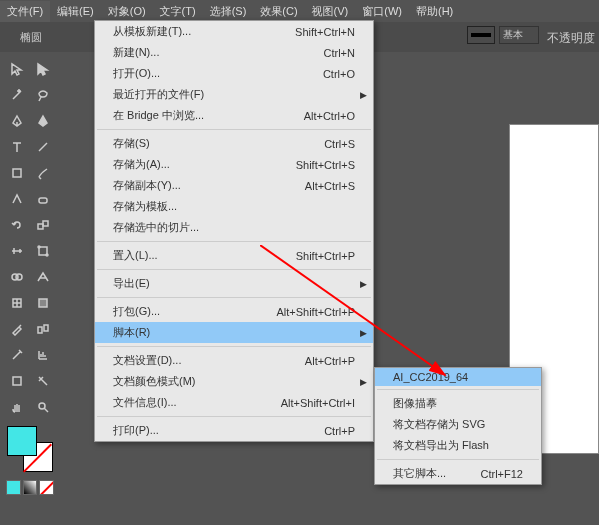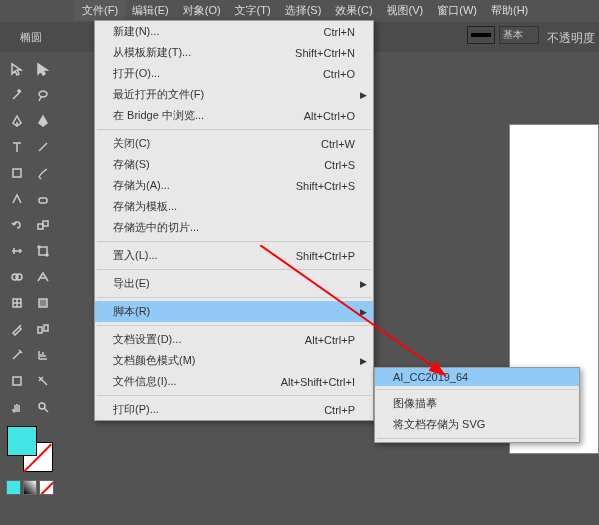--- a/index.html
+++ b/index.html
@@ -1,19 +1,19 @@
 <!DOCTYPE html>
 <html><head>
 <meta charset="utf-8">
 <style>
 *{margin:0;padding:0;box-sizing:border-box;font-family:"Microsoft YaHei",Arial,sans-serif;font-size:11px}
 body{background:#535353;width:599px;height:525px;overflow:hidden;position:relative}
 .titlebar{height:22px;background:#535353;display:flex;align-items:center}
 .ai-logo{width:22px;height:22px;background:#1c0a00;color:#ff9a00;font-weight:bold;display:flex;align-items:center;justify-content:center;font-size:12px}
-.menubar{height:22px;background:#535353;display:flex;align-items:flex-start;padding-left:75px;position:absolute;top:0;left:0;right:0}
+.menubar{height:22px;background:#535353;display:flex;align-items:center;position:absolute;top:0;left:0;right:0}
 .menubar .item{color:#ddd;padding:3px 7px;cursor:pointer}
 .menubar .item.active{background:#5a5a5a}
 .subbar{position:absolute;top:22px;left:0;right:0;height:30px;background:#4b4b4b;display:flex;align-items:center;padding-left:20px;color:#ccc}
 .subbar .label{}
 .stroke-box{position:absolute;right:60px;top:26px;display:flex;align-items:center;gap:4px}
 .swatch{width:28px;height:18px;border:1px solid #222;background:#4b4b4b;position:relative}
 .swatch::after{content:"";position:absolute;top:6px;left:3px;right:3px;height:4px;background:#000}
 .stroke-style{width:40px;height:18px;background:#4b4b4b;border:1px solid #333;color:#ccc;display:flex;align-items:center;padding:0 3px;font-size:10px}
 .opacity-label{position:absolute;right:4px;top:30px;color:#ccc;font-size:12px}
 .toolbox{position:absolute;left:4px;top:56px;width:52px;background:#535353}
@@ -28,21 +28,21 @@
 .mode{width:15px;height:15px;border:1px solid #666}
 .mode.a{background:#43e6e6}.mode.b{background:linear-gradient(45deg,#000,#fff)}.mode.c{background:#fff;position:relative;overflow:hidden}
 .mode.c::after{content:"";position:absolute;width:200%;height:2px;background:red;transform:rotate(-45deg);top:50%;left:-50%}
 .menu{position:absolute;background:#e8e8e8;border:1px solid #999;box-shadow:2px 2px 6px rgba(0,0,0,.4)}
 .menu1{left:94px;top:20px;width:280px}
 .menu-item{display:flex;justify-content:space-between;align-items:center;padding:3px 18px 3px 18px;color:#333;cursor:pointer;position:relative}
 .menu-item.disabled{color:#999}
 .menu-item.highlight{background:#91c9f7}
 .menu-item .arrow{position:absolute;right:6px;font-size:9px}
 .menu .sep{height:1px;background:#ccc;margin:3px 2px}
-.menu2{left:374px;top:367px;width:206px}
+.menu2{left:374px;top:367px;width:168px}
 .canvas{position:absolute;right:0;top:124px;width:90px;height:330px;background:#fff;border:1px solid #888}
 .watermark{position:absolute;left:200px;top:230px;color:rgba(120,120,120,.35);font-size:34px;font-weight:bold;pointer-events:none;display:flex;align-items:center;gap:6px}
 .wm-icon{width:50px;height:50px;border:4px solid rgba(120,120,120,.3);border-radius:8px;display:flex;align-items:center;justify-content:center;font-size:28px}
 .wm-sub{position:absolute;left:220px;top:280px;color:rgba(120,120,120,.25);font-size:18px;letter-spacing:2px}
 .red-arrow{position:absolute;left:260px;top:245px;pointer-events:none}
 </style>
 </head>
 <body>
 
 <div class="titlebar">
@@ -260,69 +260,73 @@
 </div>
 
 <div class="watermark">
   <div class="wm-icon">↓</div>
   <span>安下载</span>
 </div>
 <div class="wm-sub">anxz.com</div>
 
 <div class="menu menu1" id="menu1">
     <div class="menu-item">
+      <span>从模板新建(T)...</span>
+      <span>Shift+Ctrl+N</span>
+    </div>
+    <div class="menu-item">
       <span>新建(N)...</span>
       <span>Ctrl+N</span>
     </div>
     <div class="menu-item">
-      <span>从模板新建(T)...</span>
-      <span>Shift+Ctrl+N</span>
-    </div>
-    <div class="menu-item">
       <span>打开(O)...</span>
       <span>Ctrl+O</span>
     </div>
     <div class="menu-item">
       <span>最近打开的文件(F)</span>
       <span class="arrow">▶</span>
     </div>
     <div class="menu-item">
       <span>在 Bridge 中浏览...</span>
       <span>Alt+Ctrl+O</span>
     </div>
     <div class="sep"></div>
     <div class="menu-item">
-      <span>关闭(C)</span>
-      <span>Ctrl+W</span>
-    </div>
-    <div class="menu-item">
       <span>存储(S)</span>
       <span>Ctrl+S</span>
     </div>
     <div class="menu-item">
       <span>存储为(A)...</span>
       <span>Shift+Ctrl+S</span>
     </div>
     <div class="menu-item">
+      <span>存储副本(Y)...</span>
+      <span>Alt+Ctrl+S</span>
+    </div>
+    <div class="menu-item">
       <span>存储为模板...</span>
     </div>
     <div class="menu-item">
       <span>存储选中的切片...</span>
     </div>
     <div class="sep"></div>
     <div class="menu-item">
       <span>置入(L)...</span>
       <span>Shift+Ctrl+P</span>
     </div>
     <div class="sep"></div>
     <div class="menu-item">
       <span>导出(E)</span>
       <span class="arrow">▶</span>
     </div>
     <div class="sep"></div>
+    <div class="menu-item">
+      <span>打包(G)...</span>
+      <span>Alt+Shift+Ctrl+P</span>
+    </div>
     <div class="menu-item highlight">
       <span>脚本(R)</span>
       <span class="arrow">▶</span>
     </div>
     <div class="sep"></div>
     <div class="menu-item">
       <span>文档设置(D)...</span>
       <span>Alt+Ctrl+P</span>
     </div>
     <div class="menu-item">
@@ -343,21 +347,28 @@
     <div class="menu-item highlight">
       <span>AI_CC2019_64</span>
     </div>
     <div class="sep"></div>
     <div class="menu-item">
       <span>图像描摹</span>
     </div>
     <div class="menu-item">
       <span>将文档存储为 SVG</span>
     </div>
-    <div class="sep"></div>
+    <div class="menu-item">
+      <span>将文档导出为 Flash</span>
+    </div>
+    <div class="sep"></div>
+    <div class="menu-item">
+      <span>其它脚本...</span>
+      <span>Ctrl+F12</span>
+    </div>
   </div>
 
 <svg class="red-arrow" width="200" height="150">
   <defs>
       <marker id="ah" markerWidth="10" markerHeight="10" refX="8" refY="3" orient="auto">
         <path d="M0 0 L9 3 L0 6 Z" fill="red"></path>
       </marker>
     </defs>
   <line x1="0" y1="0" x2="185" y2="130" stroke="red" stroke-width="2" marker-end="url(#ah)"></line>
 </svg>

